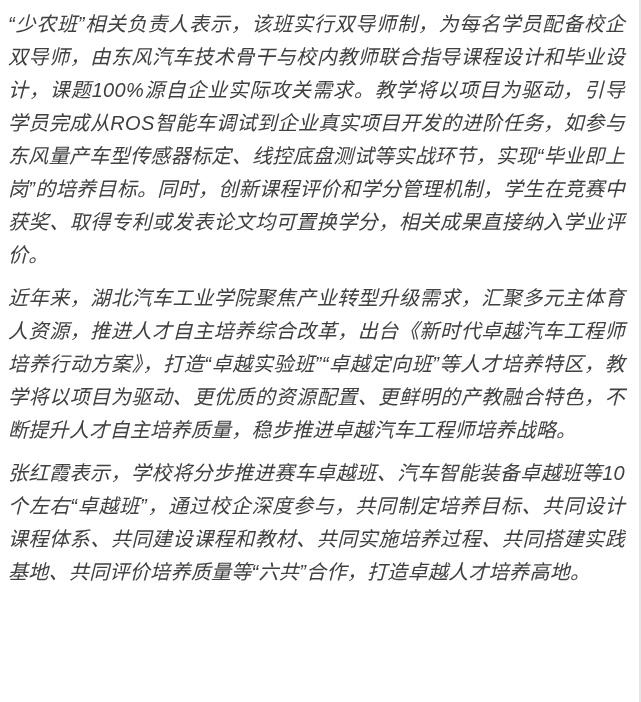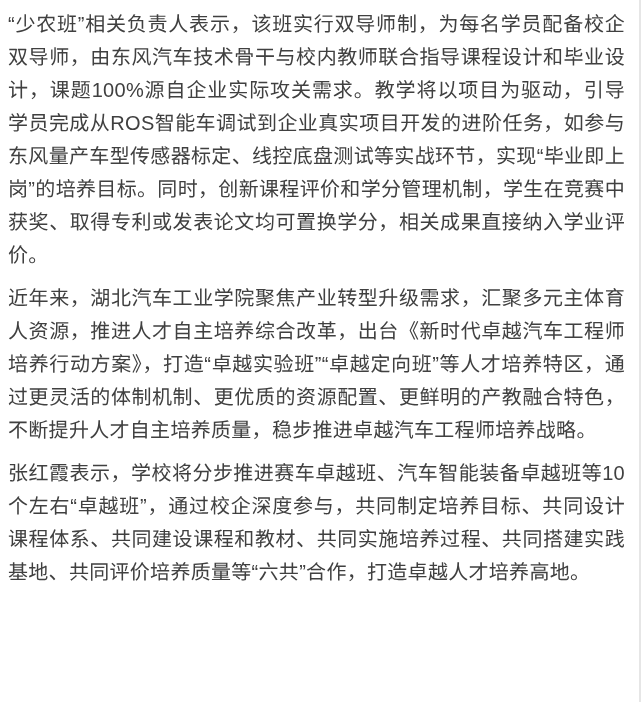--- a/index.html
+++ b/index.html
@@ -30,33 +30,34 @@
     color: var(--text-color);
     font-size: 20px;
     line-height: 33px;
     text-align: justify;
     text-justify: inter-ideograph;
     letter-spacing: 0.3px;
   }
   .para {
     margin: 0 8px 10px 0;
     word-break: break-all;
+    font-style: italic;
   }
   .right-edge {
     position: absolute;
     top: 0;
     right: 0;
     width: 2px;
     height: 702px;
     background: var(--edge-color);
   }
 </style>
 </head>
 <body>
 
 <main class="page">
   <article class="article">
     <p class="para">“少农班”相关负责人表示，该班实行双导师制，为每名学员配备校企双导师，由东风汽车技术骨干与校内教师联合指导课程设计和毕业设计，课题100%源自企业实际攻关需求。教学将以项目为驱动，引导学员完成从ROS智能车调试到企业真实项目开发的进阶任务，如参与东风量产车型传感器标定、线控底盘测试等实战环节，实现“毕业即上岗”的培养目标。同时，创新课程评价和学分管理机制，学生在竞赛中获奖、取得专利或发表论文均可置换学分，相关成果直接纳入学业评价。</p>
-    <p class="para">近年来，湖北汽车工业学院聚焦产业转型升级需求，汇聚多元主体育人资源，推进人才自主培养综合改革，出台《新时代卓越汽车工程师培养行动方案》，打造“卓越实验班”“卓越定向班”等人才培养特区，通过更灵活的体制机制、更优质的资源配置、更鲜明的产教融合特色，不断提升人才自主培养质量，稳步推进卓越汽车工程师培养战略。</p>
+    <p class="para">近年来，湖北汽车工业学院聚焦产业转型升级需求，汇聚多元主体育人资源，推进人才自主培养综合改革，出台《新时代卓越汽车工程师培养行动方案》，打造“卓越实验班”“卓越定向班”等人才培养特区，教学将以项目为驱动、更优质的资源配置、更鲜明的产教融合特色，不断提升人才自主培养质量，稳步推进卓越汽车工程师培养战略。</p>
     <p class="para">张红霞表示，学校将分步推进赛车卓越班、汽车智能装备卓越班等10个左右“卓越班”，通过校企深度参与，共同制定培养目标、共同设计课程体系、共同建设课程和教材、共同实施培养过程、共同搭建实践基地、共同评价培养质量等“六共”合作，打造卓越人才培养高地。</p>
   </article>
   <div class="right-edge"></div>
 </main>
 
 </body></html>

